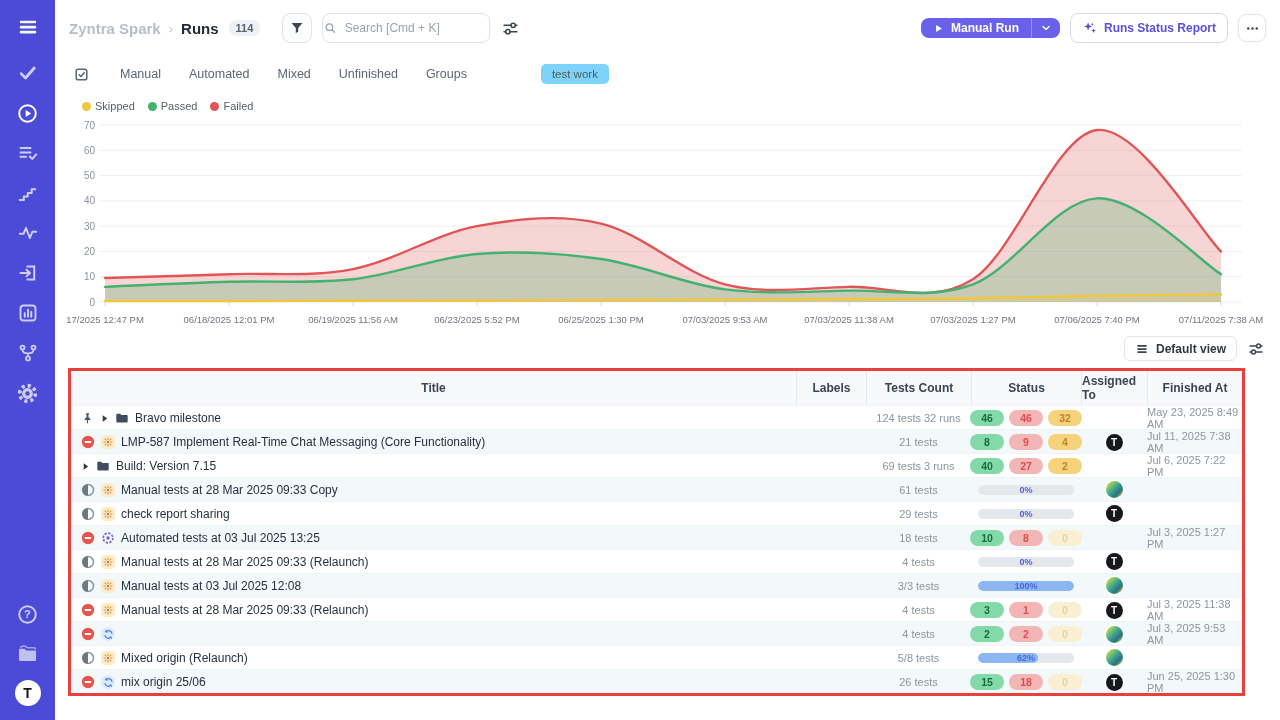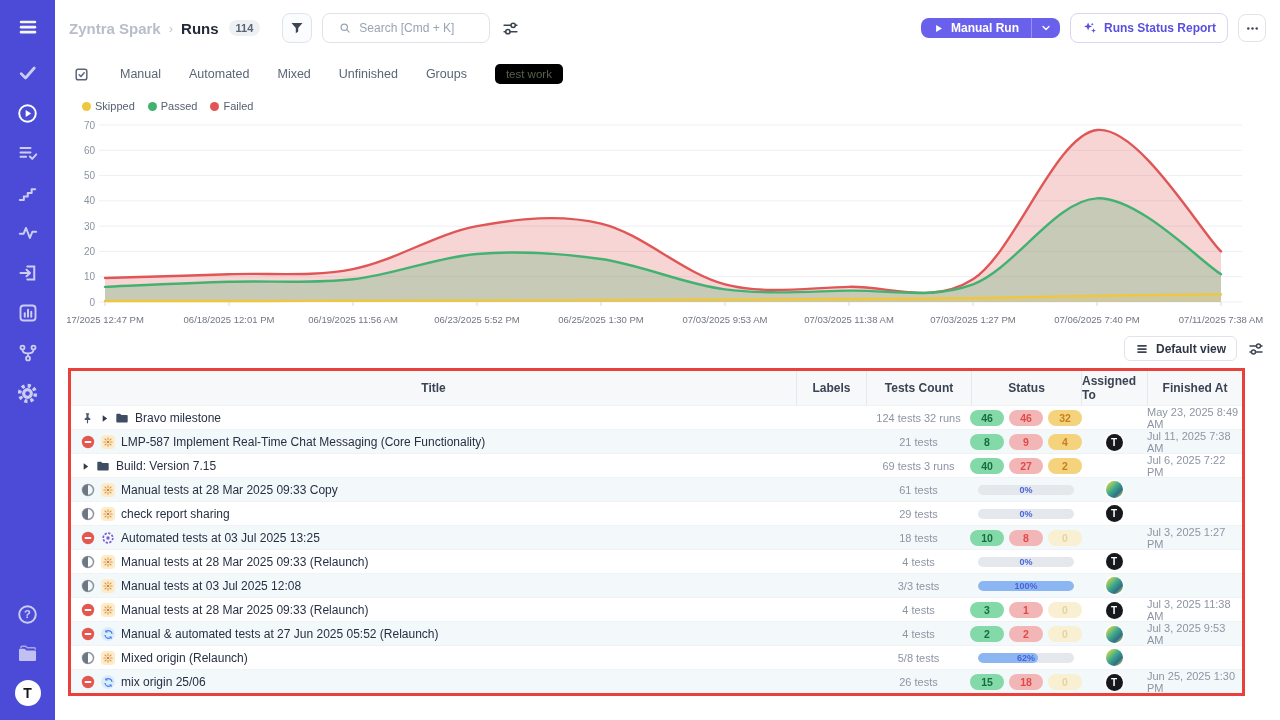--- a/index.html
+++ b/index.html
@@ -23,42 +23,42 @@
   .main { flex:1; display:flex; flex-direction:column; min-width:0; }
   .topbar { height:56px; display:flex; align-items:center; padding:0 14px; gap:10px; }
   .bc-parent { color:#b7bdc9; font-weight:700; font-size:15px; }
   .bc-sep { color:#c3c9d3; font-size:13px; margin:0 -2px; }
   .bc-current { color:#222a3a; font-weight:700; font-size:15px; }
   .count-badge { background:#eef1f4; color:#5a6374; font-size:11px; font-weight:700;
                  padding:2px 7px; border-radius:10px; }
   .icon-btn { width:30px; height:30px; border:1px solid #dfe3ea; border-radius:8px; background:#fbfcfd;
               display:grid; place-items:center; cursor:pointer; }
   .search-box { width:168px; height:30px; border:1px solid #dfe3ea; border-radius:8px; background:#fff;
-                display:flex; align-items:center; gap:6px; padding:0 16px; }
+                display:flex; align-items:center; gap:6px; padding:0 1px; }
   .search-box input { border:none; outline:none; width:100%; font-size:12px; color:#3b4454;
                       font-family:"Liberation Sans",sans-serif; background:transparent; }
   .search-box input::placeholder { color:#9aa3b2; }
   .plain-icon { display:grid; place-items:center; cursor:pointer; padding:0 2px; }
   .spacer { flex:1; }
   .btn-primary { height:20px; background:#6961eb; color:#fff; border-radius:8px; display:flex;
                  align-items:center; font-size:12px; font-weight:700; cursor:pointer; overflow:hidden; }
   .btn-primary .seg-main { display:flex; align-items:center; gap:7px; padding:0 12px; }
   .btn-primary .seg-caret { padding:0 8px; height:100%; display:grid; place-items:center;
                             border-left:1px solid rgba(255,255,255,.3); }
   .btn-outline { height:30px; border:1px solid #d9d6f3; border-radius:8px; background:#fff; color:#5b4fe0;
                  font-size:12px; font-weight:700; display:flex; align-items:center; gap:7px;
                  padding:0 11px; cursor:pointer; }
   .btn-more { width:28px; height:28px; border:1px solid #dfe3ea; border-radius:8px; background:#fff;
               display:grid; place-items:center; cursor:pointer; }
   
   .tabsrow { height:36px; display:flex; align-items:center; padding:0 16px; gap:28px;
              font-size:12.5px; color:#5a6575; }
   .tab { cursor:pointer; }
-  .tag-pill { background:#000000; color:#55624d; font-size:11.5px; padding:4px 11px;
-              border-radius:5px; cursor:pointer; }
+  .tag-pill { background:#7dd3fc; color:#55624d; font-size:11.5px; padding:4px 11px;
+              border-radius:5px; cursor:pointer;margin-left:46px; }
   
   .chart-sec { padding:8px 14px 0; }
   .legend { display:flex; align-items:center; gap:13px; padding-left:13px; font-size:11px;
             color:#566070; margin-bottom:4px; }
   .legend-item { display:flex; align-items:center; gap:4px; }
   .legend-dot { width:9px; height:9px; border-radius:50%; }
   
   .view-row { display:flex; justify-content:flex-end; align-items:center; gap:9px; padding:2px 14px 7px; }
   .view-btn { height:25px; border:1px solid #e0e3e9; border-radius:6px; background:#fff; font-size:12px;
               font-weight:700; color:#2f3644; display:flex; align-items:center; gap:7px; padding:0 10px;
@@ -670,21 +670,20 @@
             <span class="ic-wrap">
               <span class="ic-mixed">
                 <svg width="11" height="11" viewBox="0 0 14 14">
                   <path d="M11.6 6.3A4.7 4.7 0 0 0 3.5 3.6" stroke="#3f85e0" stroke-width="1.5" fill="none"></path>
                   <path d="M3 .9v3.4h3.4z" fill="#3f85e0"></path>
                   <path d="M2.4 7.7a4.7 4.7 0 0 0 8.1 2.7" stroke="#3f85e0" stroke-width="1.5" fill="none"></path>
                   <path d="M11 13.1V9.7H7.6z" fill="#3f85e0"></path>
                 </svg>
               </span>
             </span>
-            <span>Manual &amp; automated tests at 27 Jun 2025 05:52 (Relaunch)</span>
           </div>
           <div class="cell"></div>
           <div class="cell cell-tests">4 tests</div>
           <div class="cell">
             <span class="statusgroup">
               <span class="badge green">2</span>
               <span class="badge red">2</span>
               <span class="badge muted">0</span>
             </span>
           </div>

